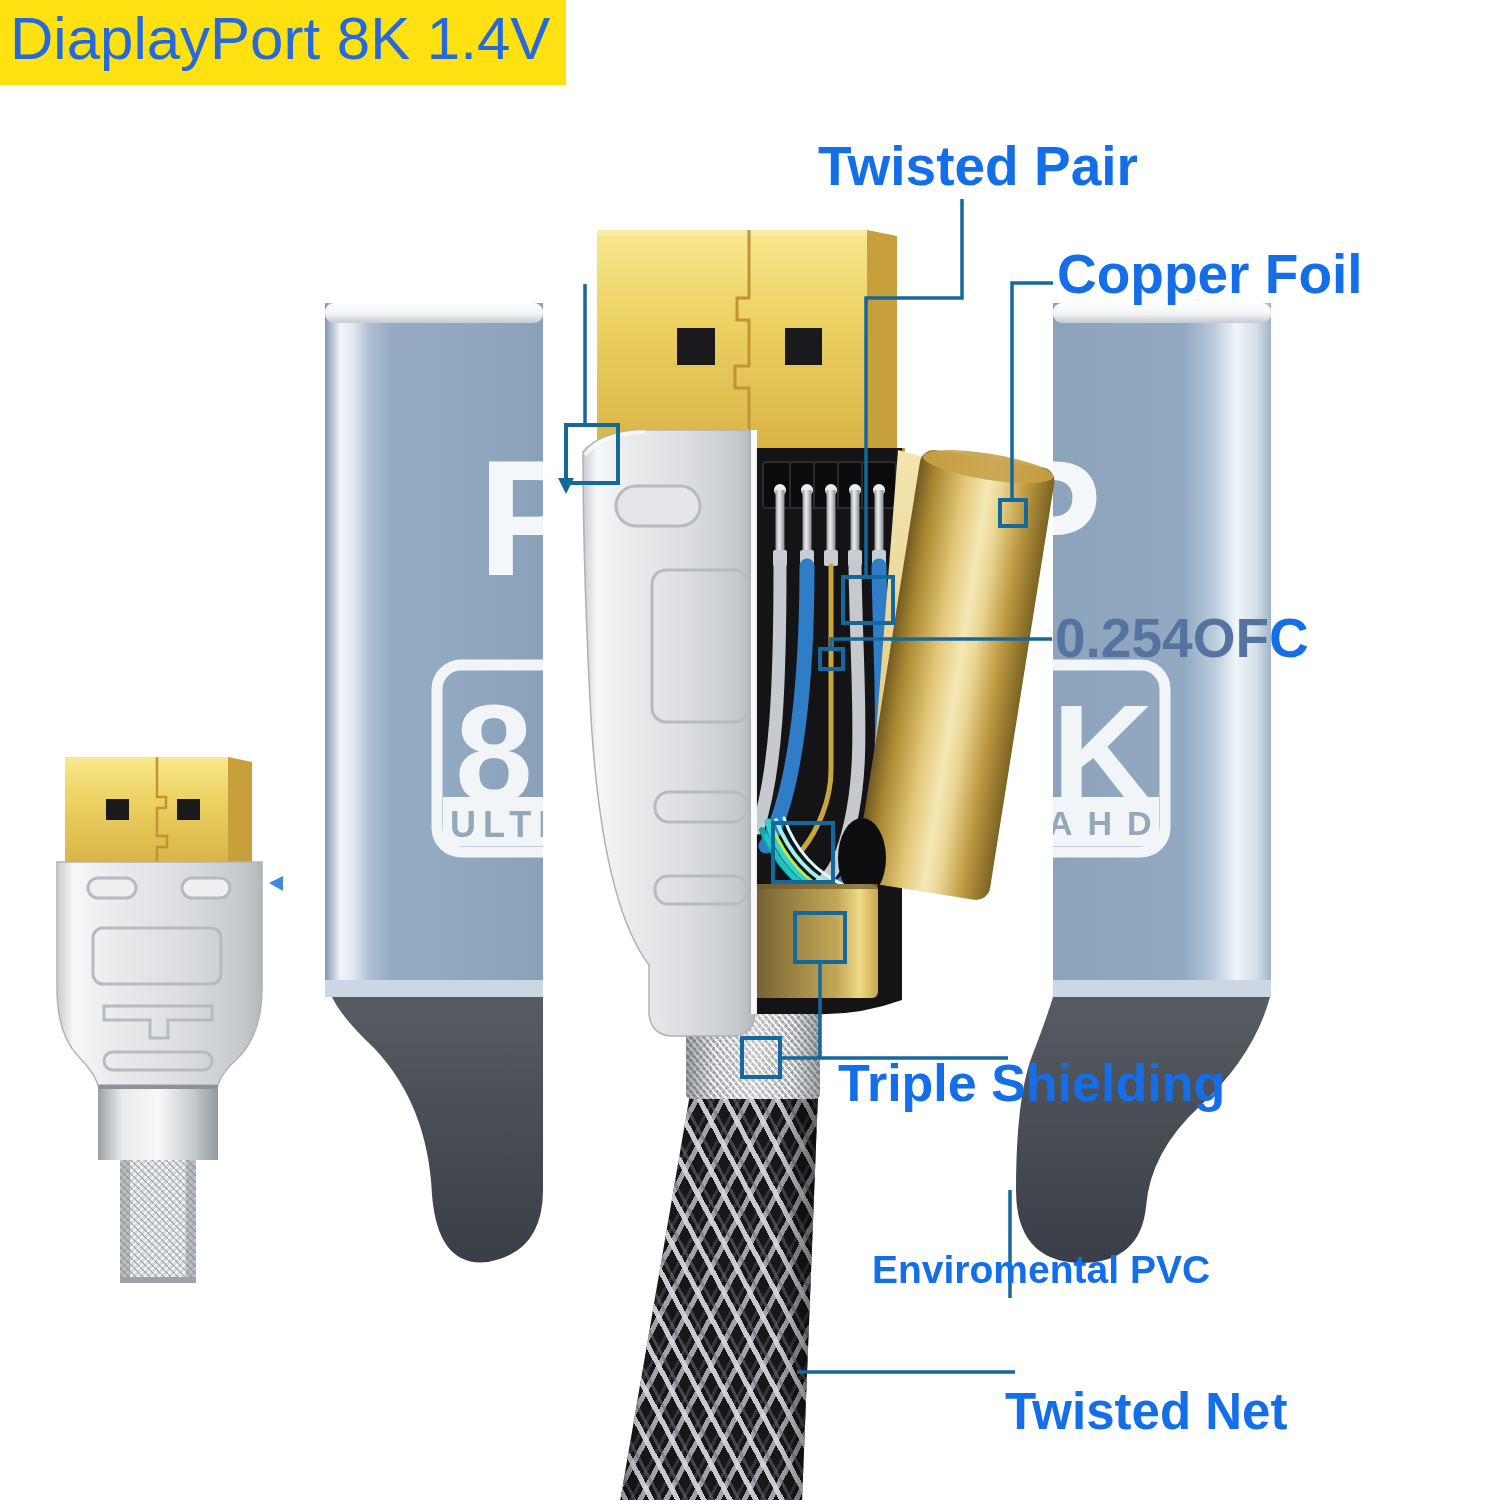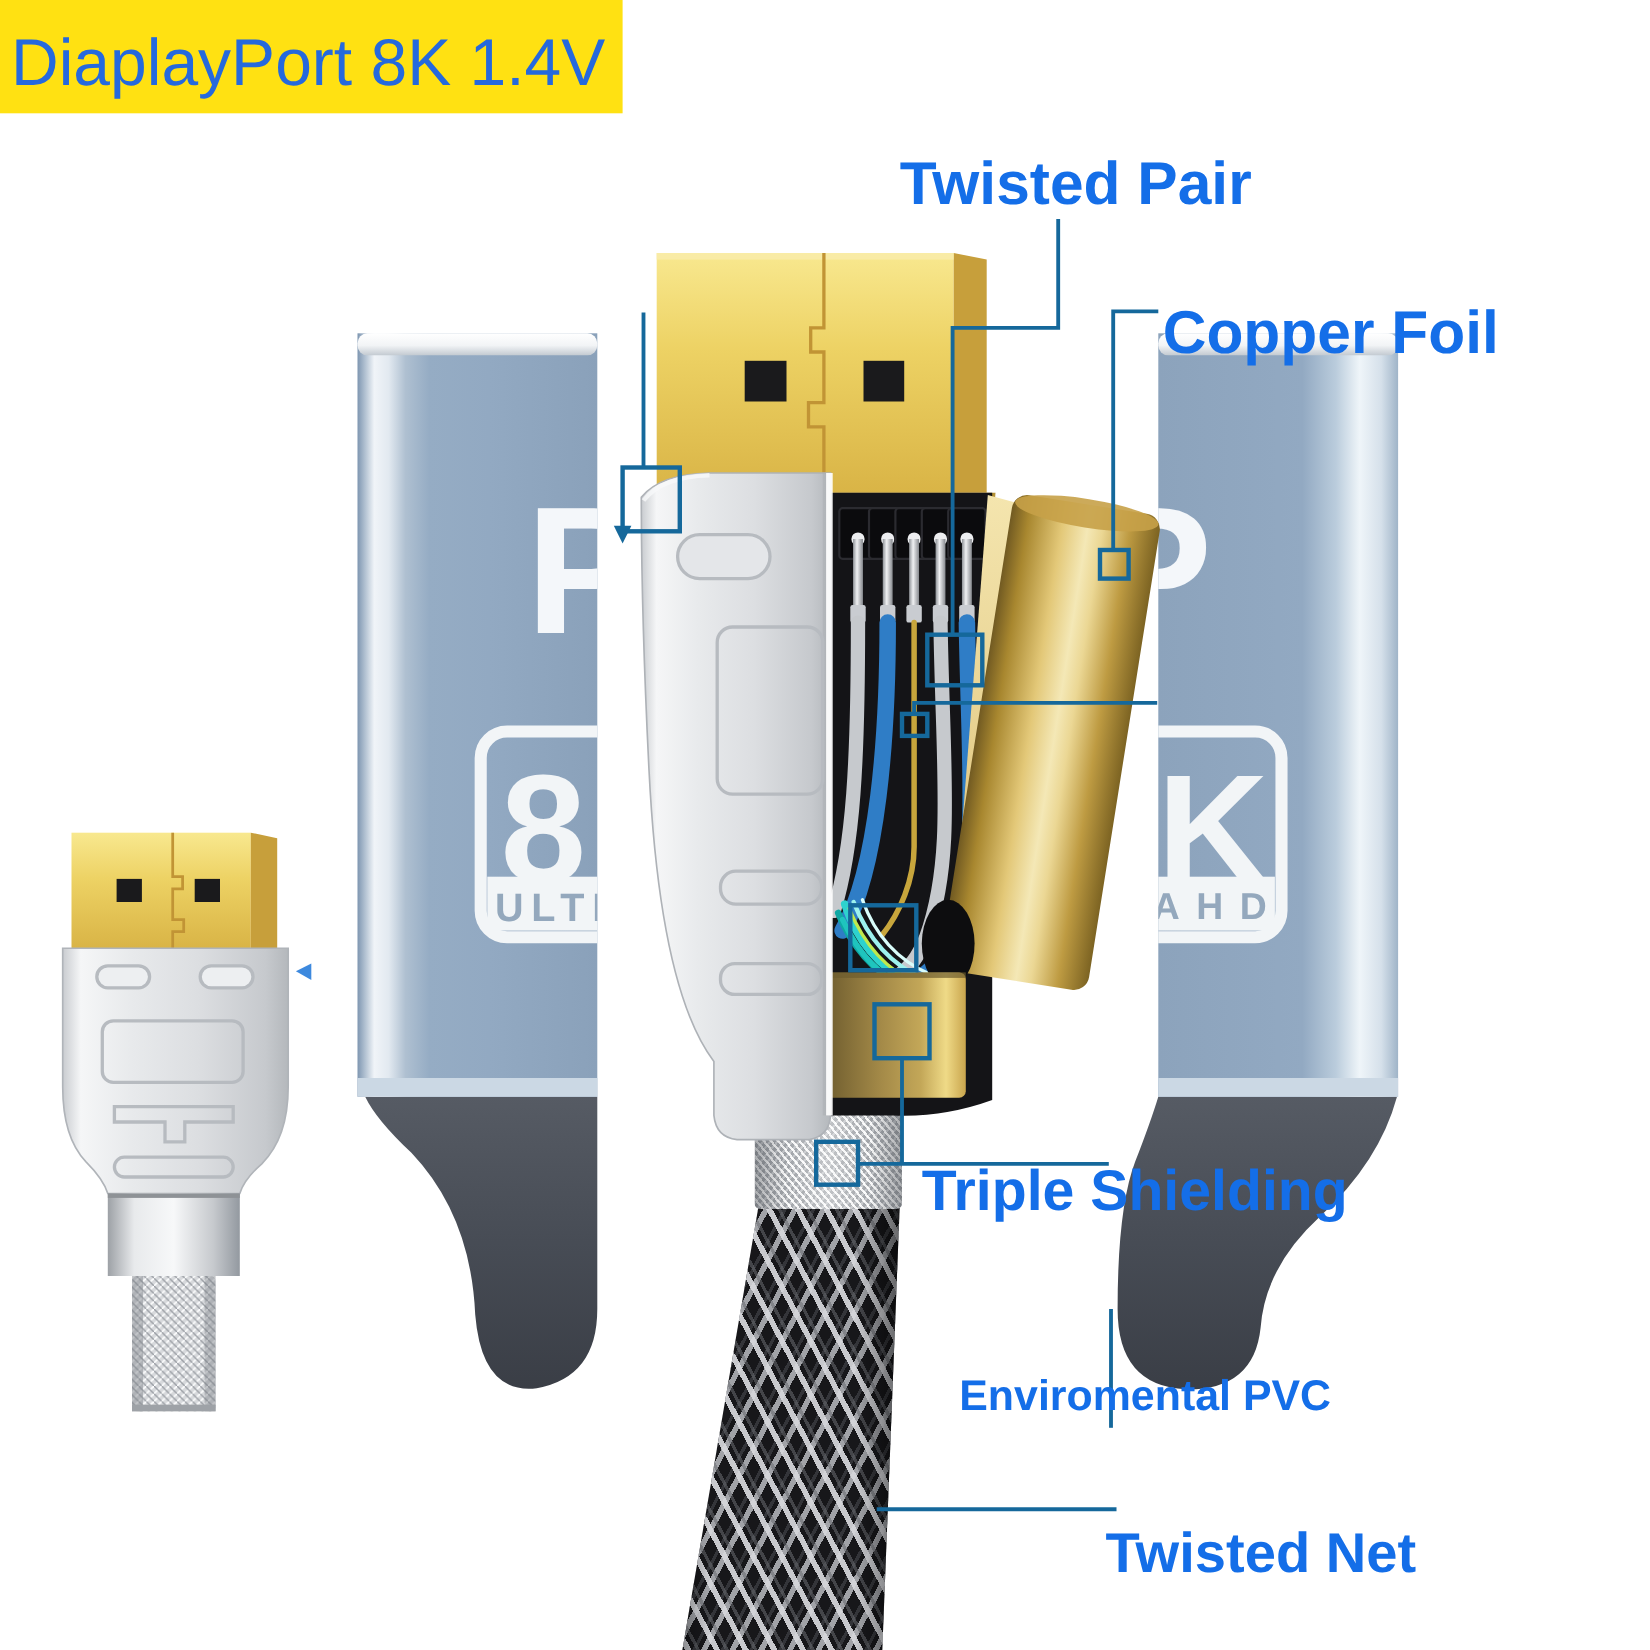--- a/index.html
+++ b/index.html
@@ -2,24 +2,24 @@
 <html><head>
 <meta charset="utf-8">
 <style>
   html,body{margin:0;padding:0;background:#ffffff;}
   #canvas{position:relative;width:1500px;height:1500px;background:#ffffff;overflow:hidden;
           font-family:"Liberation Sans",sans-serif;}
   .layer{position:absolute;left:0;top:0;width:1500px;height:1500px;}
   .lbl{position:absolute;white-space:nowrap;color:#146EE8;line-height:1.05;
        font-family:"Liberation Sans",sans-serif;font-weight:bold;}
   #banner{position:absolute;left:0;top:0;background:#FFE112;color:#2569DD;
-          font-size:60px;padding:22px 16px 12px 10px;white-space:nowrap;}
+          font-size:60px;padding:4px 16px 12px 10px;white-space:nowrap;}
   #lbl-twisted{left:818px;top:138px;font-size:55px;}
   #lbl-stpe{left:505px;top:228px;font-size:55px;}
-  #lbl-copper{left:1057px;top:246px;font-size:55px;margin-top:28px;}
+  #lbl-copper{left:1057px;top:246px;font-size:55px;}
   #lbl-ofc{left:1055px;top:610px;font-size:55px;
            background:linear-gradient(90deg,#54749F 0 85%,#146EE8 85%);
            -webkit-background-clip:text;background-clip:text;color:transparent;}
   #lbl-triple{left:838px;top:1056px;font-size:52px;}
   #lbl-pvc{left:872px;top:1250px;font-size:39px;}
   #lbl-topq{left:1008px;top:1313px;font-size:51px;}
   #lbl-cotton{left:1005px;top:1385px;font-size:51px;}
   
   #braid{position:absolute;left:598px;top:1090px;width:226px;height:412px;
     clip-path:polygon(92px 4px,220px 4px,204px 412px,22px 412px);
@@ -291,17 +291,18 @@
       <rect x="742" y="1038" width="38" height="39" stroke-width="4"></rect>
       <path d="M1010,1190 V1298"></path>
       <path d="M797,1372 H1015"></path>
     </g>
     <polygon points="558,478 574,478 566,494" fill="#15689B"></polygon>
   </svg>
 
   <div id="banner">DiaplayPort 8K 1.4V</div>
   <div class="lbl" id="lbl-twisted">Twisted Pair</div>
   <div class="lbl" id="lbl-copper">Copper Foil</div>
+  <div class="lbl" id="lbl-ofc">0.254OFC</div>
   <div class="lbl" id="lbl-triple">Triple Shielding</div>
   <div class="lbl" id="lbl-pvc">Enviromental PVC</div>
   <div class="lbl" id="lbl-cotton">Twisted Net</div>
 
 </div>
 
 </body></html>

